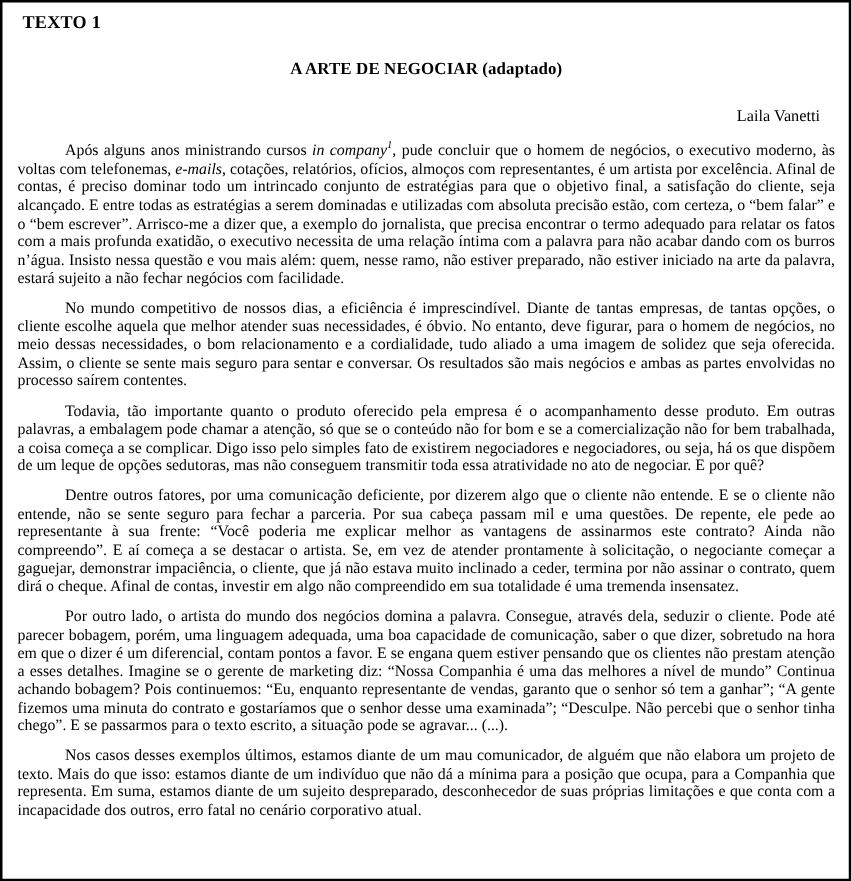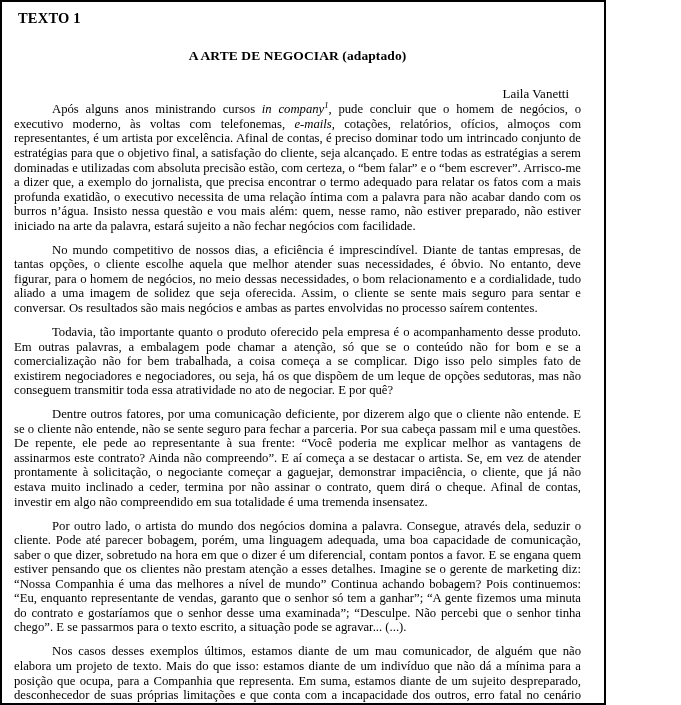--- a/index.html
+++ b/index.html
@@ -10,25 +10,25 @@
   }
   body {
     width: 681px;
     height: 705px;
     overflow: hidden;
     font-family: "Liberation Serif", "DejaVu Serif", serif;
     color: #000000;
   }
   .page-frame {
     box-sizing: border-box;
-    width: 606px;
+    width: 681px;
     height: 705px;
     border: 2px solid #000000;
     background: #ffffff;
-    padding: 6px 23px 4px 12px;
+    padding: 6px 11px 4px 12px;
     position: relative;
   }
   .label-texto {
     font-size: 14.5px;
     font-weight: bold;
     letter-spacing: 0.2px;
     line-height: 1.2;
     margin: 2px 0 0 4px;
   }
   .title-block {
@@ -45,20 +45,21 @@
   }
   .author-block {
     text-align: right;
     margin-top: 20px;
     padding-right: 12px;
   }
   .author-name {
     font-size: 13px;
   }
   .body-text {
+    margin-top: 11px;
   }
   p.para {
     margin: 0 0 0 0;
     padding: 0;
     text-align: justify;
     text-justify: inter-word;
     font-size: 12.7px;
     line-height: 14.55px;
     text-indent: 38px;
     hyphens: none;

